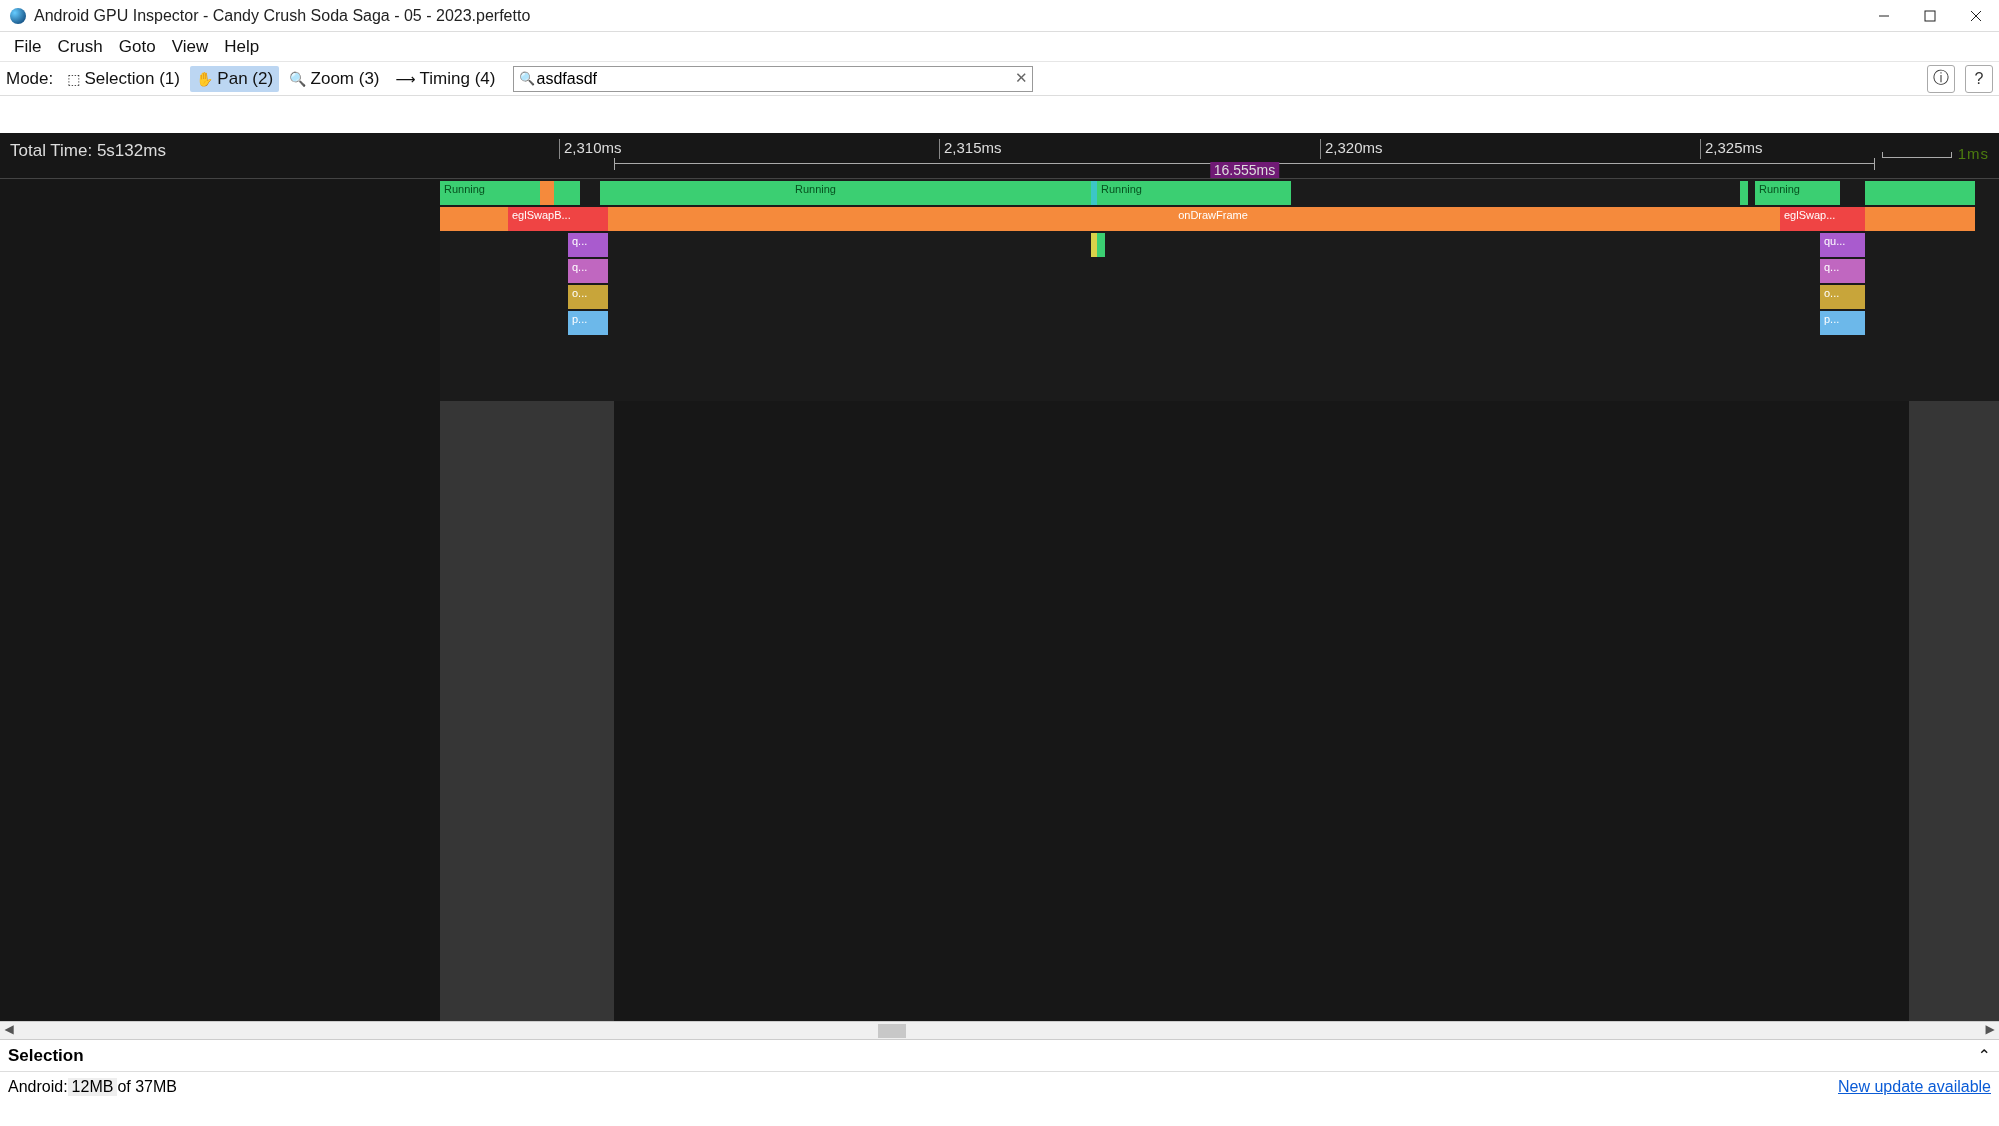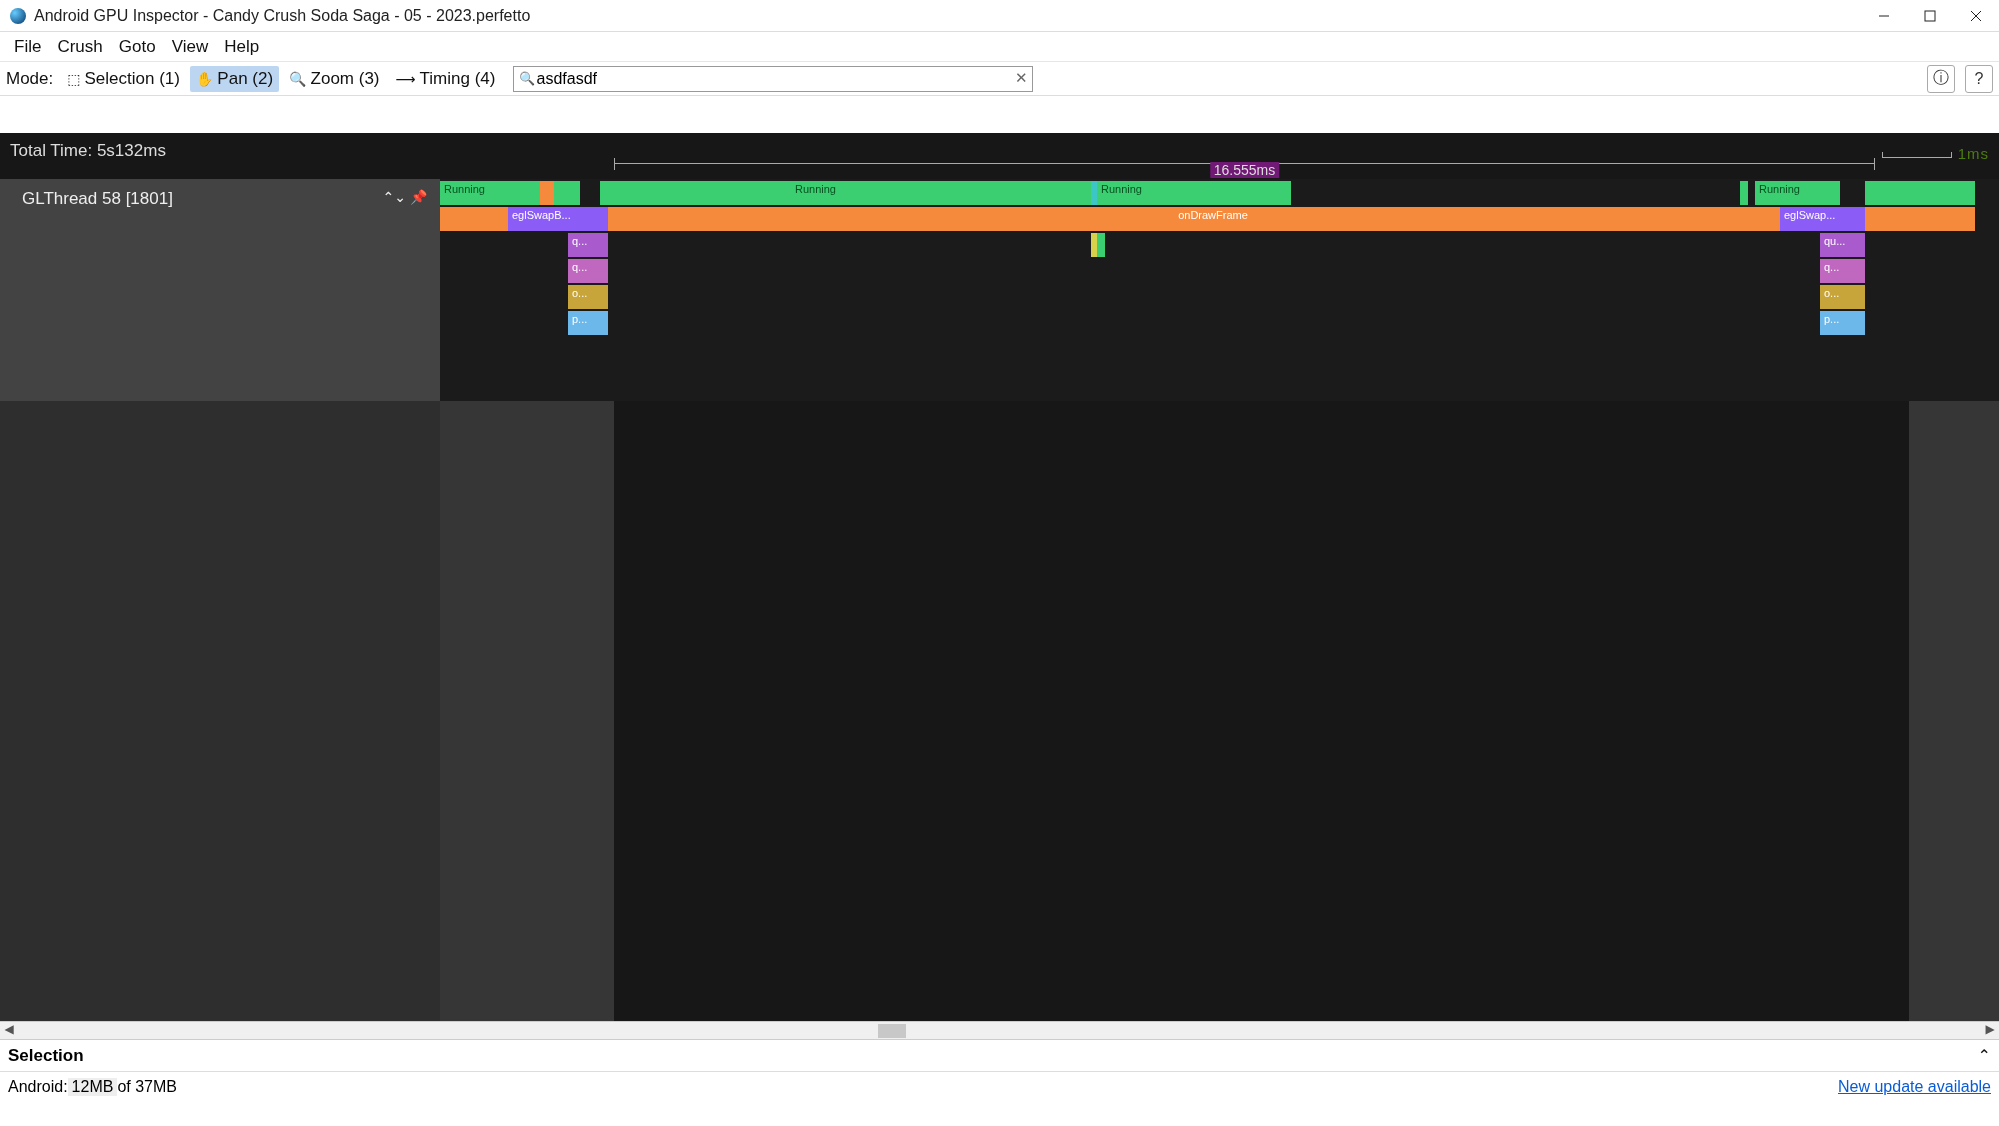--- a/index.html
+++ b/index.html
@@ -48,21 +48,21 @@
 .leftcol .pin { position: absolute; right: 12px; top: 10px; color: #eee; font-size: 14px; }
 
 .tracks { position: absolute; left: 440px; right: 0; top: 46px; bottom: 0; }
 .dimL { position: absolute; left: 0; top: 0; bottom: 0; width: 174px; background: rgba(80,80,80,.55); }
 .dimR { position: absolute; right: 0; top: 0; bottom: 0; width: 90px; background: rgba(80,80,80,.55); }
 .row1 { position: absolute; left: 0; right: 0; top: 0; height: 222px; background: #1b1b1b; }
 .seg { position: absolute; height: 24px; font-size: 11px; color: #fff; overflow: hidden; white-space: nowrap; text-overflow: ellipsis; padding: 2px 4px; }
 .t0 { top: 2px; } .t1 { top: 28px; } .t2 { top: 54px; } .t3 { top: 80px; } .t4 { top: 106px; } .t5 { top: 132px; }
 .green { background: #3bcf72; color: #0a3; } .green { color: #06521f; }
 .orange { background: #f58a3c; }
-.blue { background: #8b5cf6; }
+.blue { background: #ef4444; }
 .purple { background: #a95bce; }
 .purple2 { background: #c067c0; }
 .ochre { background: #c8a53a; }
 .sky { background: #6cb8ea; }
 .teal { background: #3cc6c6; }
 .yellow { background: #d8d24a; }
 
 .hscroll { height: 18px; background: #f0f0f0; border-top: 1px solid #ccc; position: relative; }
 .hscroll .larr, .hscroll .rarr { position: absolute; top: 0; width: 18px; height: 18px; text-align: center; font-size: 12px; color: #555; }
 .hscroll .larr { left: 0; } .hscroll .rarr { right: 0; }
@@ -138,20 +138,26 @@
     <span class="clear">✕</span>
   </div>
   <div class="grow"></div>
   <div class="ricon">ⓘ</div>
   <div class="ricon">?</div>
 </div>
 
 <div class="tracearea">
   <div class="totaltime">Total Time: 5s132ms</div>
   <div class="scale"><span class="bar"></span><span>1ms</span></div>
+  <div class="ruler" id="ruler">
+      <div class="tick" style="left: 559px;">2,310ms</div>
+      <div class="tick" style="left: 939px;">2,315ms</div>
+      <div class="tick" style="left: 1320px;">2,320ms</div>
+      <div class="tick" style="left: 1700px;">2,325ms</div>
+    </div>
   <div class="rangebar" style="left:614px; width:1261px;">
       <span class="lbl">16.555ms</span>
     </div>
 
   <div class="minorticks" id="minorticks">
       <div style="left: 40px;"></div>
       <div style="left: 116px;"></div>
       <div style="left: 192px;"></div>
       <div style="left: 268px;"></div>
       <div style="left: 344px;"></div>
@@ -165,27 +171,20 @@
       <div style="left: 952px;"></div>
       <div style="left: 1028px;"></div>
       <div style="left: 1104px;"></div>
       <div style="left: 1180px;"></div>
       <div style="left: 1256px;"></div>
       <div style="left: 1332px;"></div>
       <div style="left: 1408px;"></div>
       <div style="left: 1484px;"></div>
     </div>
 
-  <div class="leftcol">
-    <div class="rowhead">
-      <div class="threadname">GLThread 58 [1801]</div>
-      <div class="collapse">⌃⌄</div>
-      <div class="pin">📌</div>
-    </div>
-  </div>
 
   <div class="tracks">
     <div class="dimL"></div>
     <div class="dimR"></div>
     <div class="row1" id="row1">
         <div class="seg t0 green" style="left: 0px; width: 100px;">Running</div>
         <div class="seg t0 orange" style="left: 100px; width: 14px;"></div>
         <div class="seg t0 green" style="left: 114px; width: 26px;"></div>
         <div class="seg t0 green" style="left: 160px; width: 431px; text-align: center;">Running</div>
         <div class="seg t0 green" style="left: 591px; width: 260px; text-align: center;">Running</div>

